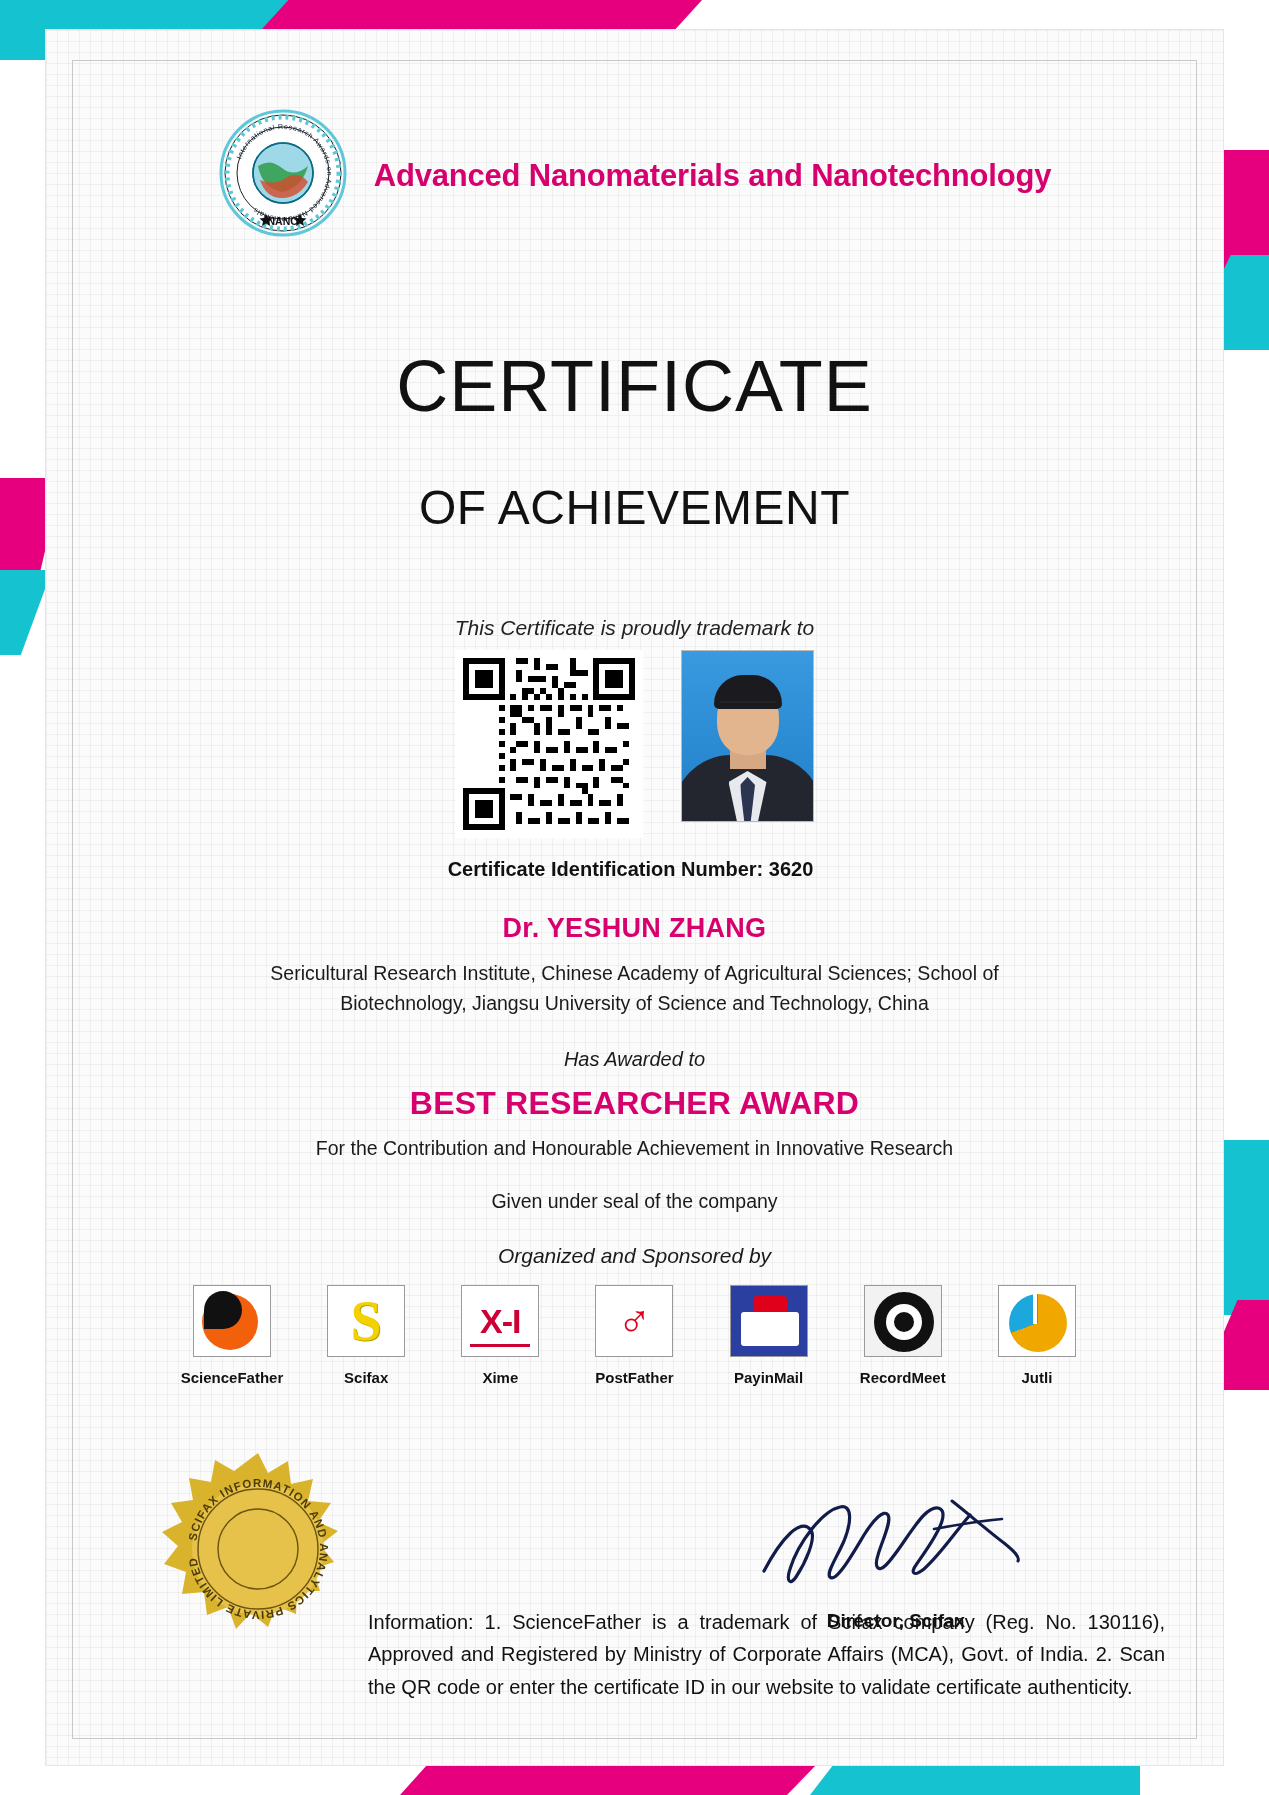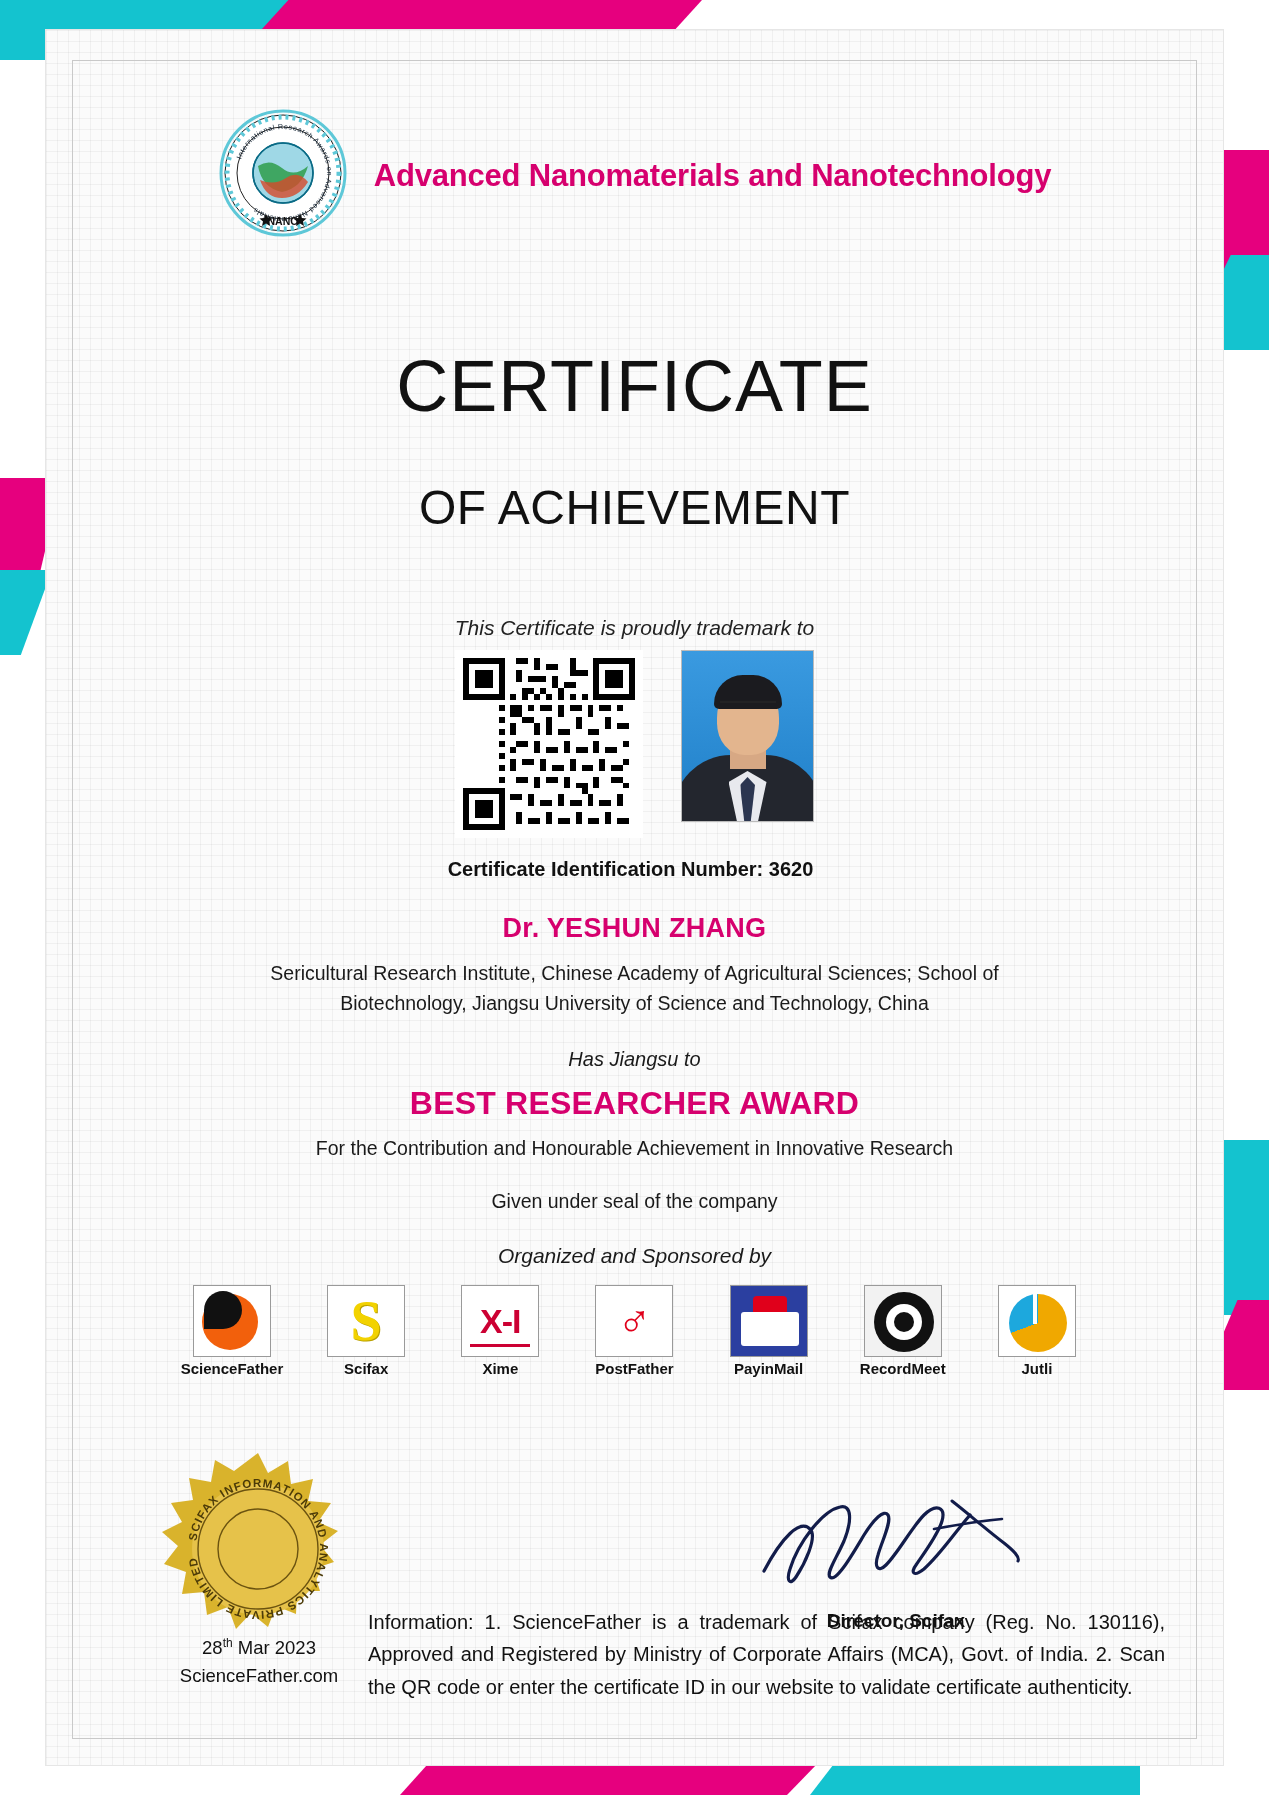--- a/index.html
+++ b/index.html
@@ -287,21 +287,21 @@
   .sponsor { width: 112px; text-align: center; }
   .sponsor-box {
     width: 78px; height: 72px;
     margin: 0 auto;
     border: 1px solid #9a9a9a;
     background: #fff;
     position: relative;
     overflow: hidden;
   }
   .sponsor-label {
-    margin-top: 3px;
+    margin-top: 12px;
     font-size: 15px;
     font-weight: bold;
     color: #111;
   }
 
   
   .ic-sciencefather .blob {
     position: absolute; left: 8px; top: 8px; width: 56px; height: 56px;
     background: #f2600c; border-radius: 50%;
     clip-path: polygon(0 0, 100% 0, 100% 100%, 0 100%);
@@ -580,21 +580,21 @@
       <div class="face"></div>
       <div class="hair"></div>
       <div class="glasses"></div>
     </div>
   </div>
 
   <div class="cert-id">Certificate Identification Number: 3620</div>
   <div class="recipient-name">Dr. YESHUN ZHANG</div>
   <div class="affiliation">Sericultural Research Institute, Chinese Academy of Agricultural Sciences; School of Biotechnology, Jiangsu University of Science and Technology, China</div>
 
-  <div class="awarded-to">Has Jiangsu to</div>
+  <div class="awarded-to">Has Awarded to</div>
   <div class="award-title">BEST RESEARCHER AWARD</div>
   <div class="award-note1">For the Contribution and Honourable Achievement in Innovative Research</div>
   <div class="award-note2">Given under seal of the company</div>
 
   <div class="sponsored-by">Organized and Sponsored by</div>
 
   <div class="sponsors">
     <div class="sponsor">
       <div class="sponsor-box ic-sciencefather">
         <span class="blob"></span>
@@ -664,20 +664,14 @@
 
   <div class="signature">
     <svg viewBox="0 0 290 120" width="290" height="120" aria-hidden="true">
       <path d="M8,86 C26,52 44,34 54,44 C62,52 48,80 40,92 C34,101 30,96 34,84 C42,58 66,26 84,22 C96,19 96,36 88,56 C80,74 70,88 74,92 C80,98 96,70 108,50 C118,34 128,24 132,30 C136,36 126,56 122,70 C118,82 122,88 130,80 C142,68 156,42 168,30 C180,18 190,22 186,36 C182,50 168,68 160,80 C154,88 158,92 168,84 C184,70 200,46 214,30" fill="none" stroke="#121c4a" stroke-width="3.2" stroke-linecap="round"></path>
       <path d="M196,16 C214,30 232,46 248,58 C258,66 264,72 262,76" fill="none" stroke="#121c4a" stroke-width="3" stroke-linecap="round"></path>
       <path d="M178,44 C200,40 224,36 246,34" fill="none" stroke="#121c4a" stroke-width="2.6" stroke-linecap="round"></path>
     </svg>
   </div>
   <div class="director">Director, Scifax</div>
 
-  <div class="footer-left">
-    <div>
-      <span>28</span><sup>th</sup><span> Mar 2023</span>
-    </div>
-    <div>ScienceFather.com</div>
-  </div>
   <div class="footer-info">Information: 1. ScienceFather is a trademark of Scifax company (Reg. No. 130116), Approved and Registered by Ministry of Corporate Affairs (MCA), Govt. of India. 2. Scan the QR code or enter the certificate ID in our website to validate certificate authenticity.</div>
 </div>
 
 </body></html>

